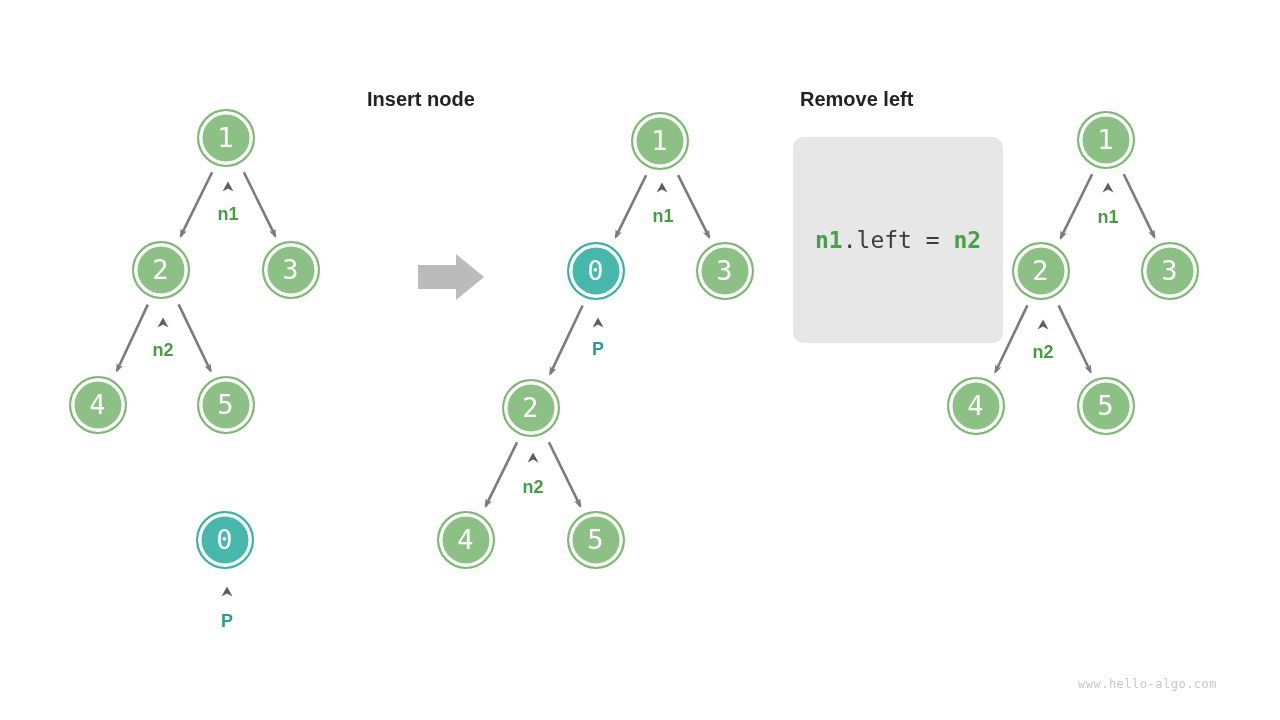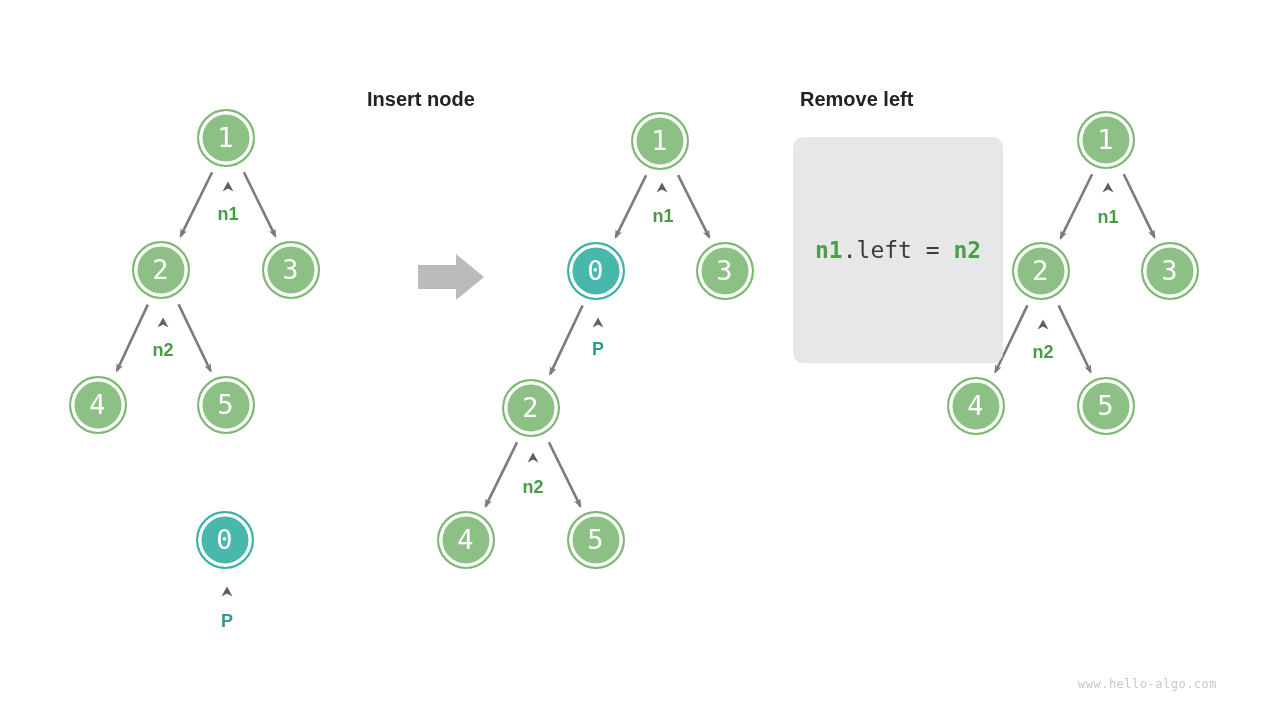--- a/index.html
+++ b/index.html
@@ -68,21 +68,21 @@
   .code-box {
     position: absolute;
     background: var(--codebox-bg);
     border-radius: 10px;
     padding: 8px 26px;
     font-family: "DejaVu Sans Mono", monospace;
     font-size: 23px;
     line-height: 38px;
     white-space: pre;
   }
-  .code-box.single { padding: 18px 22px; }
+  .code-box.single { padding: 8px 22px; }
   .tok { white-space: pre; }
   .tok-plain { color: var(--code-plain); }
   .tok-green { color: var(--code-green); font-weight: bold; }
   .tok-teal  { color: var(--code-teal);  font-weight: bold; }
 
   .watermark {
     position: absolute;
     left: 1078px; top: 677px;
     font-family: "DejaVu Sans Mono", monospace;
     font-size: 12px;

